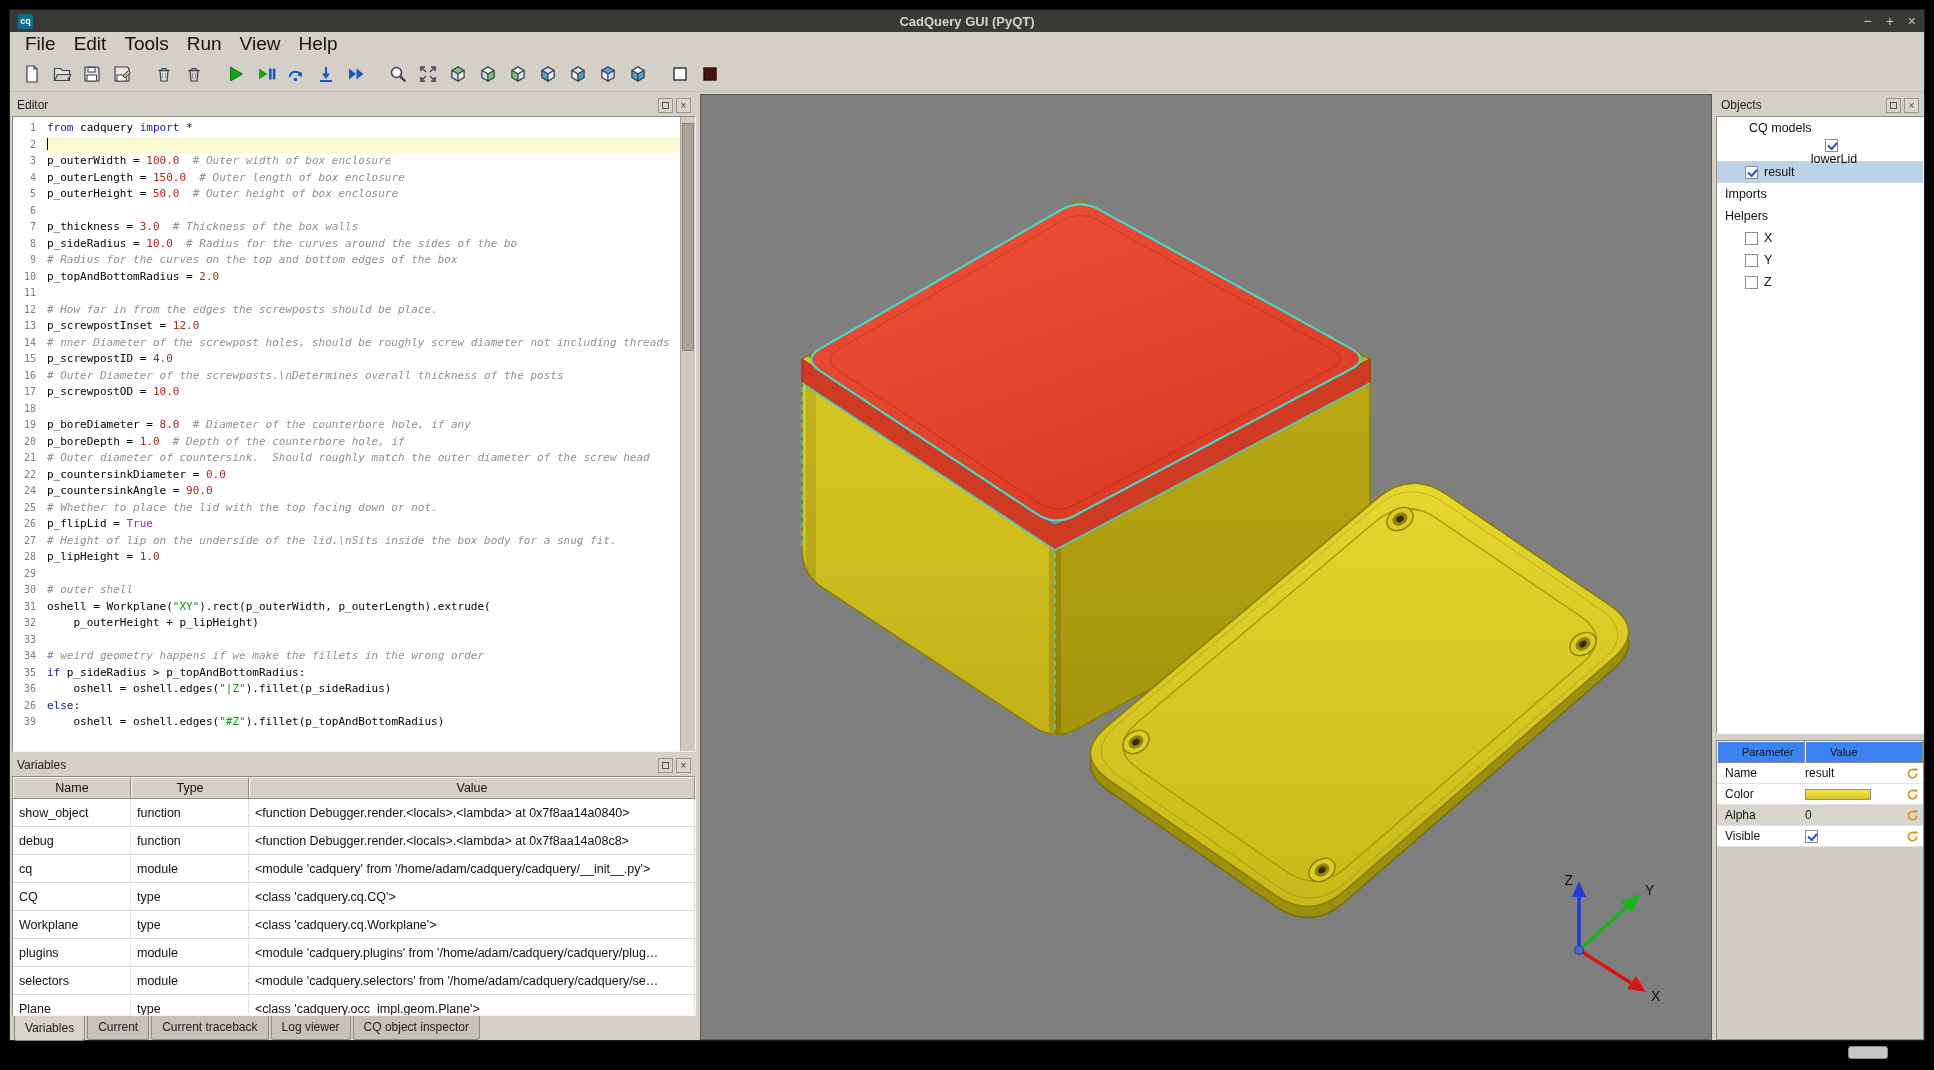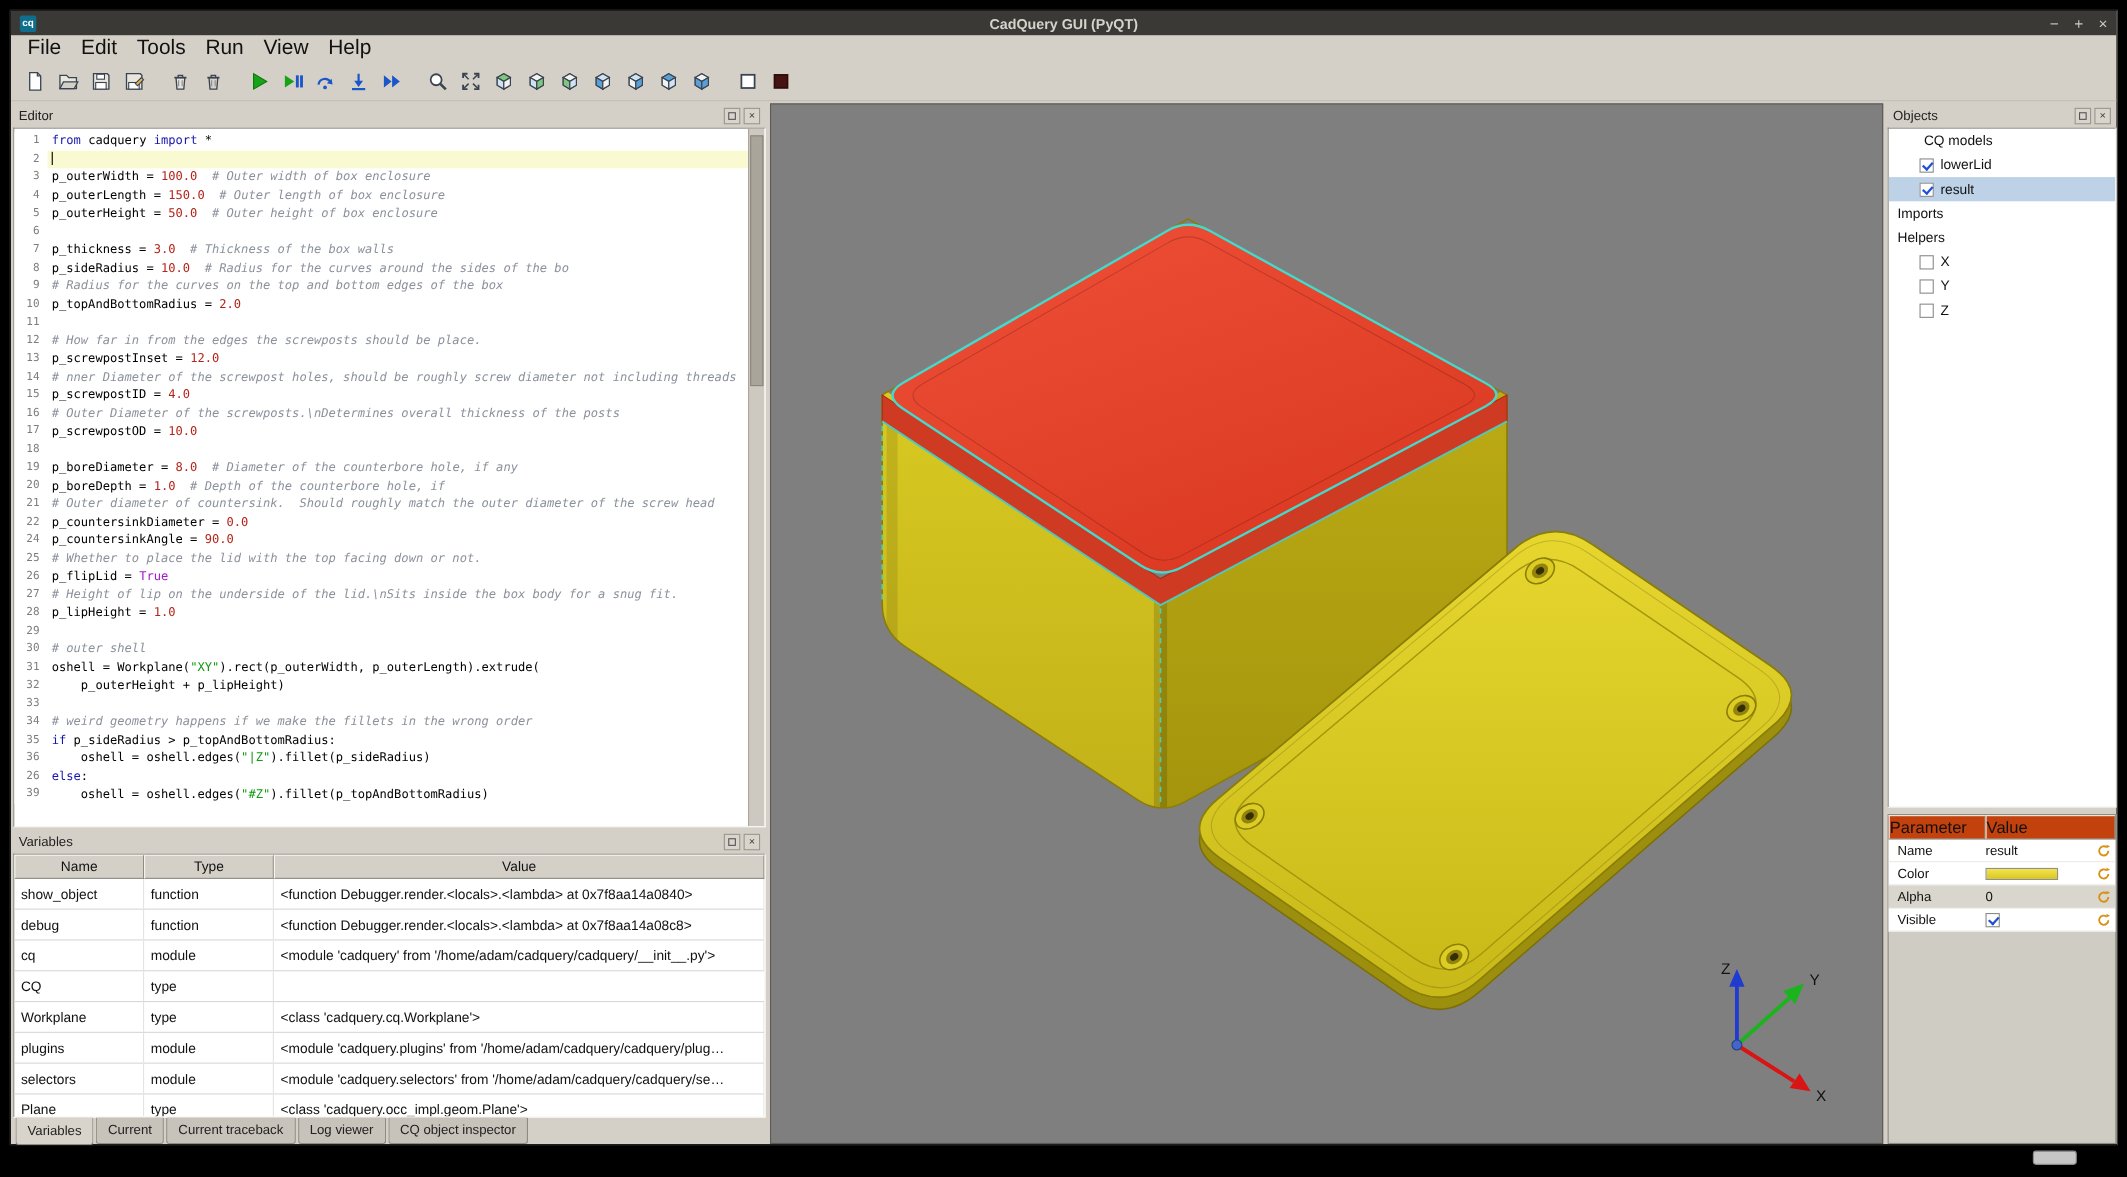--- a/index.html
+++ b/index.html
@@ -58,21 +58,21 @@
   
   .objects-panel{top:0;height:640px}
   .objects-body{top:22px}
   .tree-row{height:22px;display:flex;align-items:center;font-size:12.5px}
   .tree-row.sel{background:var(--selection-bg)}
   .cb{width:13px;height:13px;border:1px solid #8a8a8a;background:#fff;margin-right:6px;position:relative;flex:none}
   .cb.checked::after{content:"";position:absolute;left:2px;top:2px;width:7px;height:4px;border-left:2px solid #1f4fd8;border-bottom:2px solid #1f4fd8;transform:rotate(-48deg)}
   
   .params-panel{top:646px;height:300px;background:#cfccc3;border:1px solid #8e8b83}
   .pt-header{display:grid;grid-template-columns:88px 1fr;height:22px}
-  .pt-h{background:#c2410c;border:1px solid;border-color:#f6f4ef #8e8b83 #8e8b83 #f6f4ef;font-size:15px;display:flex;align-items:center;padding-left:0}
+  .pt-h{background:#3b82f6;border:1px solid;border-color:#f6f4ef #8e8b83 #8e8b83 #f6f4ef;font-size:11px;display:flex;align-items:center;padding-left:24px}
   .pt-rows{background:#fff}
   .param-row{display:grid;grid-template-columns:88px 1fr 22px;height:21px;align-items:center;background:#fff;font-size:12px;border-bottom:1px solid #e6e4de}
   .param-row.shaded{background:#d9d6cd}
   .p-label{padding-left:8px}
   .p-value{display:flex;align-items:center}
   .swatch{width:66px;height:11px;border:1px solid #8f8f8f}
   .reset{display:flex;align-items:center;justify-content:center}
   .bottom-fragment{position:absolute;left:1848px;top:1046px;width:40px;height:13px;background:#c6c6c6;border-radius:3px;border:1px solid #8b8b8b}
 </style>
 </head>
@@ -392,20 +392,21 @@
                 <div class="vt-c">&lt;function Debugger.render.&lt;locals&gt;.&lt;lambda&gt; at 0x7f8aa14a08c8&gt;</div>
               </div>
               <div class="vt-row">
                 <div class="vt-c">cq</div>
                 <div class="vt-c">module</div>
                 <div class="vt-c">&lt;module 'cadquery' from '/home/adam/cadquery/cadquery/__init__.py'&gt;</div>
               </div>
               <div class="vt-row">
                 <div class="vt-c">CQ</div>
                 <div class="vt-c">type</div>
+                <div class="vt-c">&lt;class 'cadquery.cq.CQ'&gt;</div>
               </div>
               <div class="vt-row">
                 <div class="vt-c">Workplane</div>
                 <div class="vt-c">type</div>
                 <div class="vt-c">&lt;class 'cadquery.cq.Workplane'&gt;</div>
               </div>
               <div class="vt-row">
                 <div class="vt-c">plugins</div>
                 <div class="vt-c">module</div>
                 <div class="vt-c">&lt;module 'cadquery.plugins' from '/home/adam/cadquery/cadquery/plug…</div>
@@ -528,21 +529,21 @@
             <span class="panel-btn">
                 <span>×</span>
               </span>
           </span>
         </div>
         <div class="panel-body objects-body">
           <div>
               <div class="tree-row" style="padding-left: 8px; margin-left: 24px;">
                 <span class="tree-label">CQ models</span>
               </div>
-              <div class="tree-row" style="padding-left: 28px;">
+              <div class="tree-row" style="padding-left: 28px; flex-direction: column;">
                 <span class="cb checked"></span>
                 <span class="tree-label">lowerLid</span>
               </div>
               <div class="tree-row sel" style="padding-left: 28px;">
                 <span class="cb checked"></span>
                 <span class="tree-label">result</span>
               </div>
               <div class="tree-row" style="padding-left: 8px;">
                 <span class="tree-label">Imports</span>
               </div>

